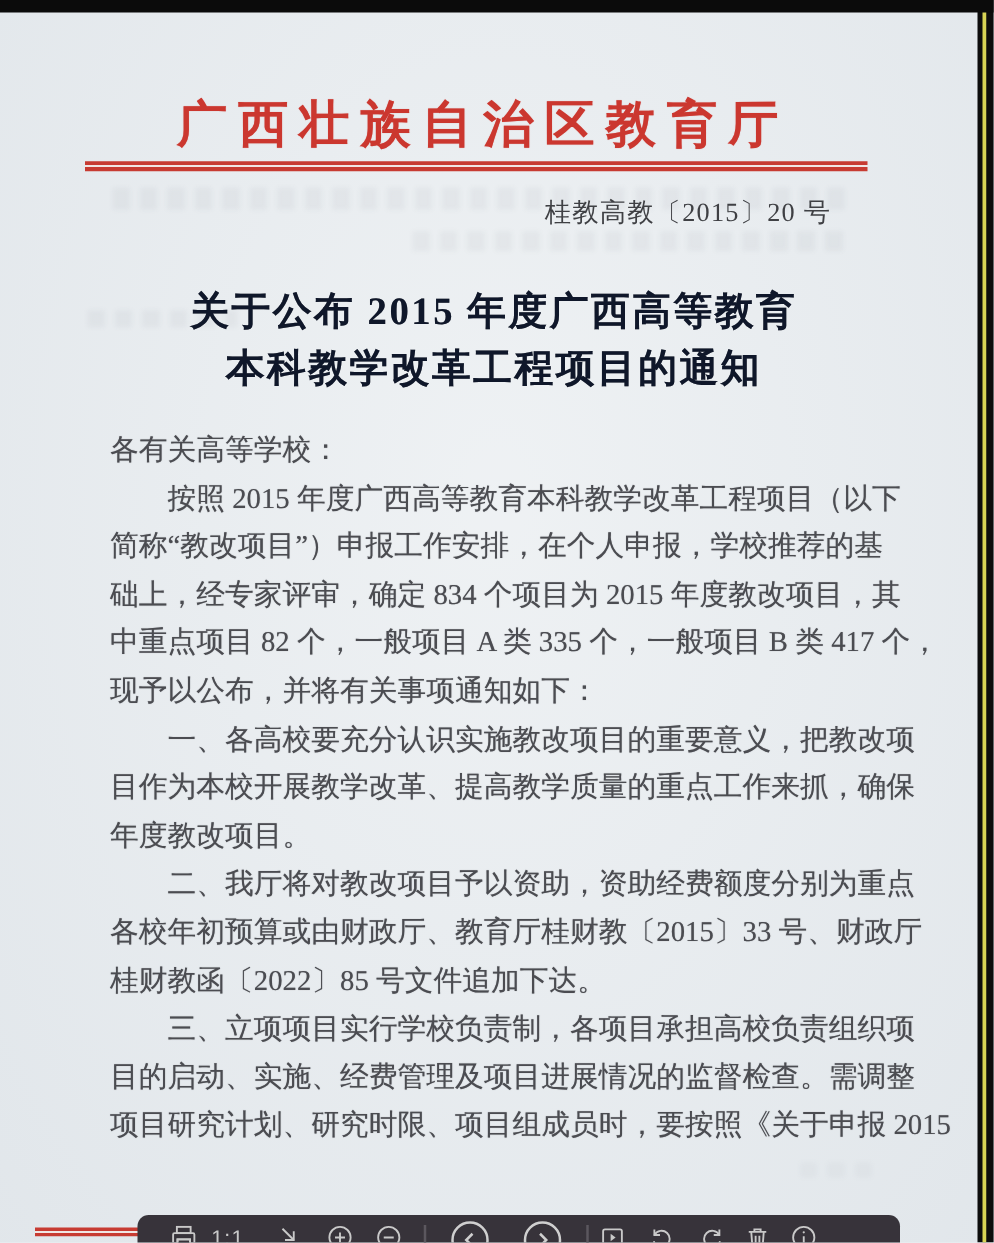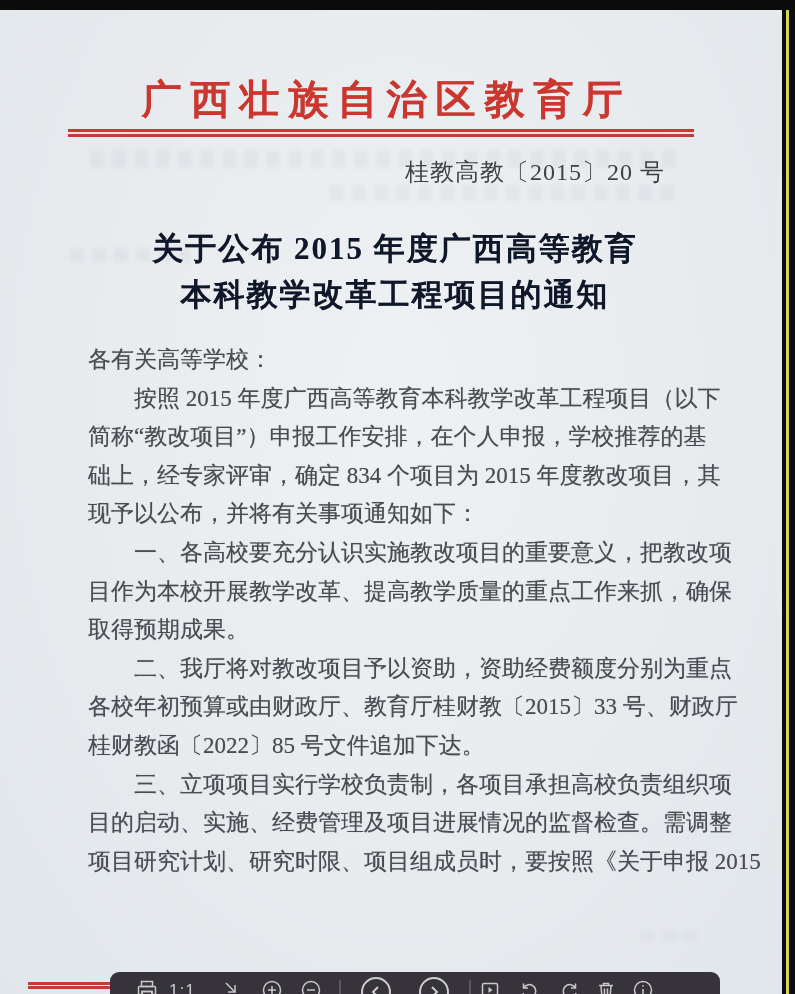--- a/index.html
+++ b/index.html
@@ -21,21 +21,21 @@
     text-shadow:0 0 .6px rgba(203,55,47,.65);white-space:nowrap;
   }
   .red-rule{
     position:absolute;left:68px;width:626px;height:8px;
     background:linear-gradient(to bottom,#c73b32 0 42%,#f0e6e4 42% 58%,#c73b32 58% 100%);
   }
   .rule-head{top:129px;}
   .rule-foot{top:982px;left:28px;width:672px;height:7px;z-index:1;}
   .doc-number{
     position:absolute;top:156px;left:68px;width:597px;text-align:right;
-    font-size:24px;color:#3f4044;letter-spacing:1px;white-space:nowrap;
+    font-size:21px;color:#3f4044;letter-spacing:1px;white-space:nowrap;
   }
   .doc-title{
     position:absolute;top:226px;left:0;width:790px;text-align:center;
     font-size:31px;font-weight:bold;line-height:46px;color:#0f172a;
     letter-spacing:2px;text-shadow:0 0 .5px rgba(40,40,45,.6);
   }
   .body-text{
     position:absolute;top:341px;left:88px;width:640px;
     font-size:23px;line-height:38.6px;color:#4b4c51;
     text-shadow:0 0 .7px rgba(75,76,82,.55);
@@ -83,24 +83,25 @@
 <div class="doc-title">
   <div>关于公布 2015 年度广西高等教育</div>
   <div>本科教学改革工程项目的通知</div>
 </div>
 
 <div class="body-text">
     <div class="line">各有关高等学校：</div>
     <div class="line">　　按照 2015 年度广西高等教育本科教学改革工程项目（以下</div>
     <div class="line">简称“教改项目”）申报工作安排，在个人申报，学校推荐的基</div>
     <div class="line">础上，经专家评审，确定 834 个项目为 2015 年度教改项目，其</div>
+    <div class="line">中重点项目 82 个，一般项目 A 类 335 个，一般项目 B 类 417 个，</div>
     <div class="line">现予以公布，并将有关事项通知如下：</div>
     <div class="line">　　一、各高校要充分认识实施教改项目的重要意义，把教改项</div>
     <div class="line">目作为本校开展教学改革、提高教学质量的重点工作来抓，确保</div>
-    <div class="line">取得预期成果。</div>
+    <div class="line">年度教改项目。</div>
     <div class="line">　　二、我厅将对教改项目予以资助，资助经费额度分别为重点</div>
     <div class="line">各校年初预算或由财政厅、教育厅桂财教〔2015〕33 号、财政厅</div>
     <div class="line">桂财教函〔2022〕85 号文件追加下达。</div>
     <div class="line">　　三、立项项目实行学校负责制，各项目承担高校负责组织项</div>
     <div class="line">目的启动、实施、经费管理及项目进展情况的监督检查。需调整</div>
     <div class="line">项目研究计划、研究时限、项目组成员时，要按照《关于申报 2015</div>
   </div>
 
 <div class="red-rule rule-foot"></div>
 

